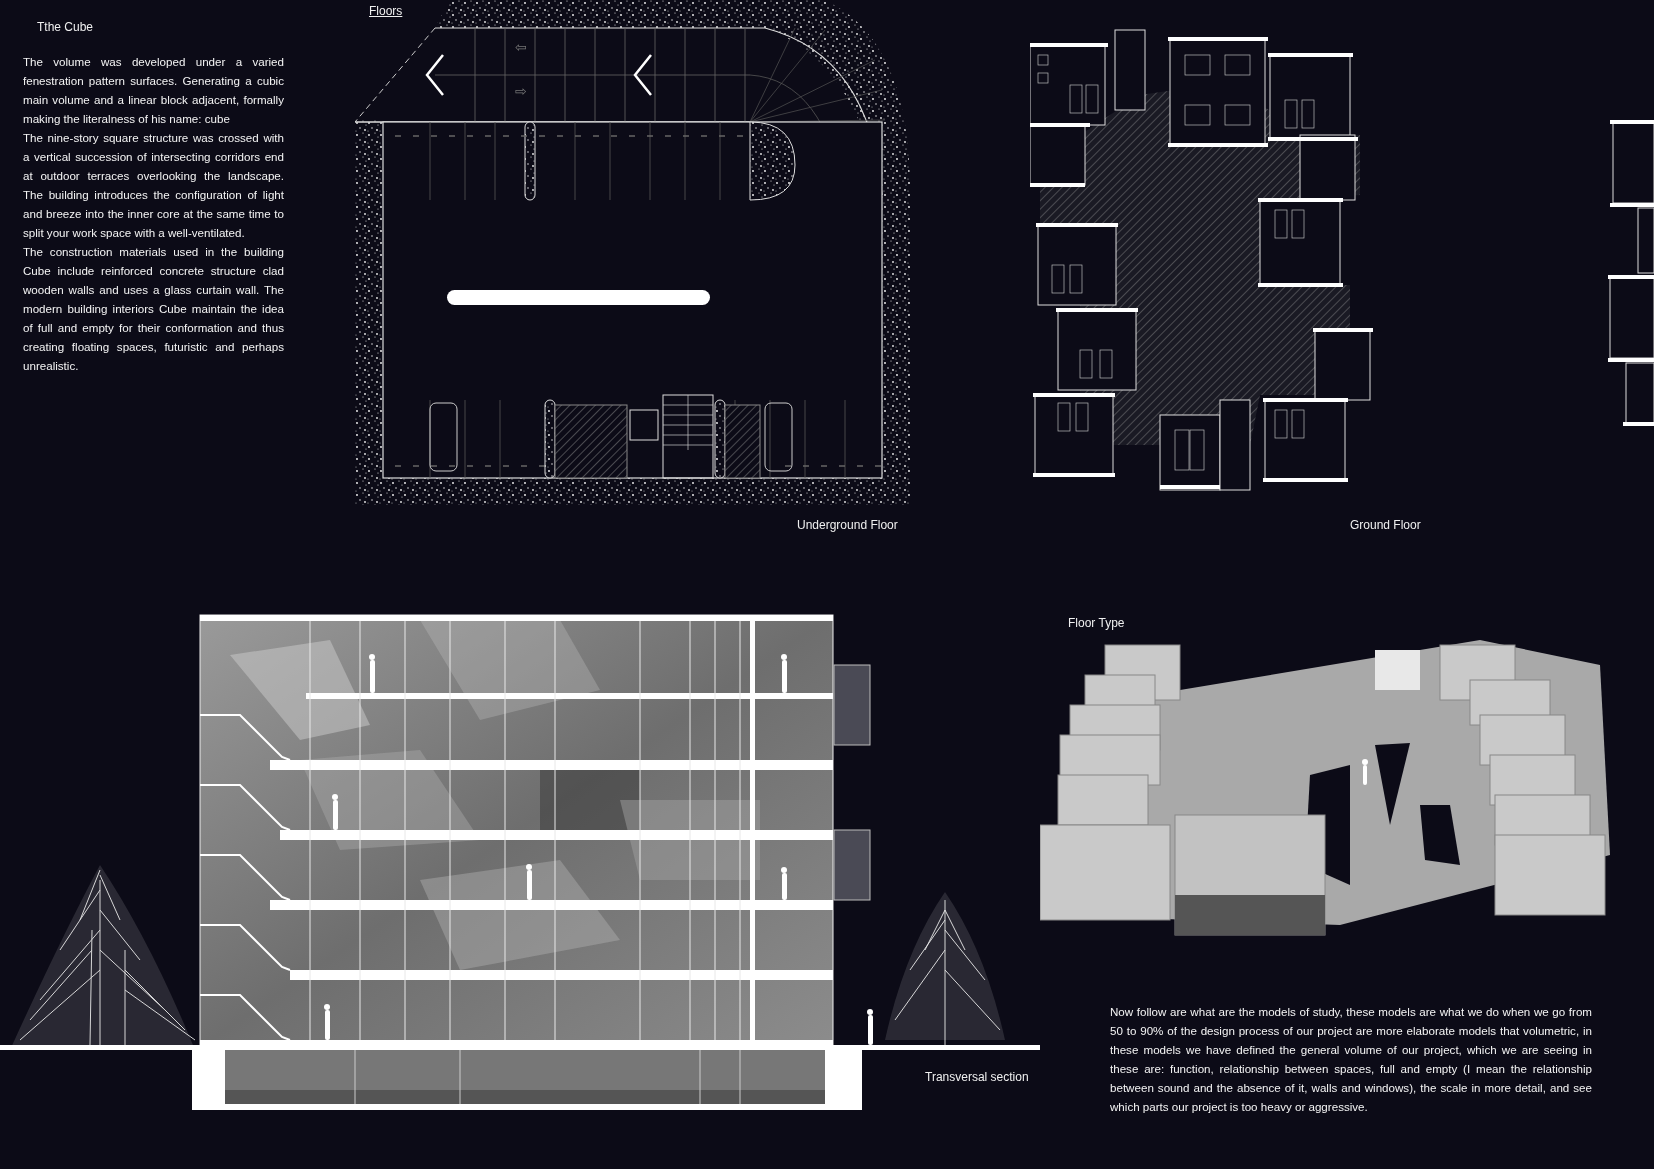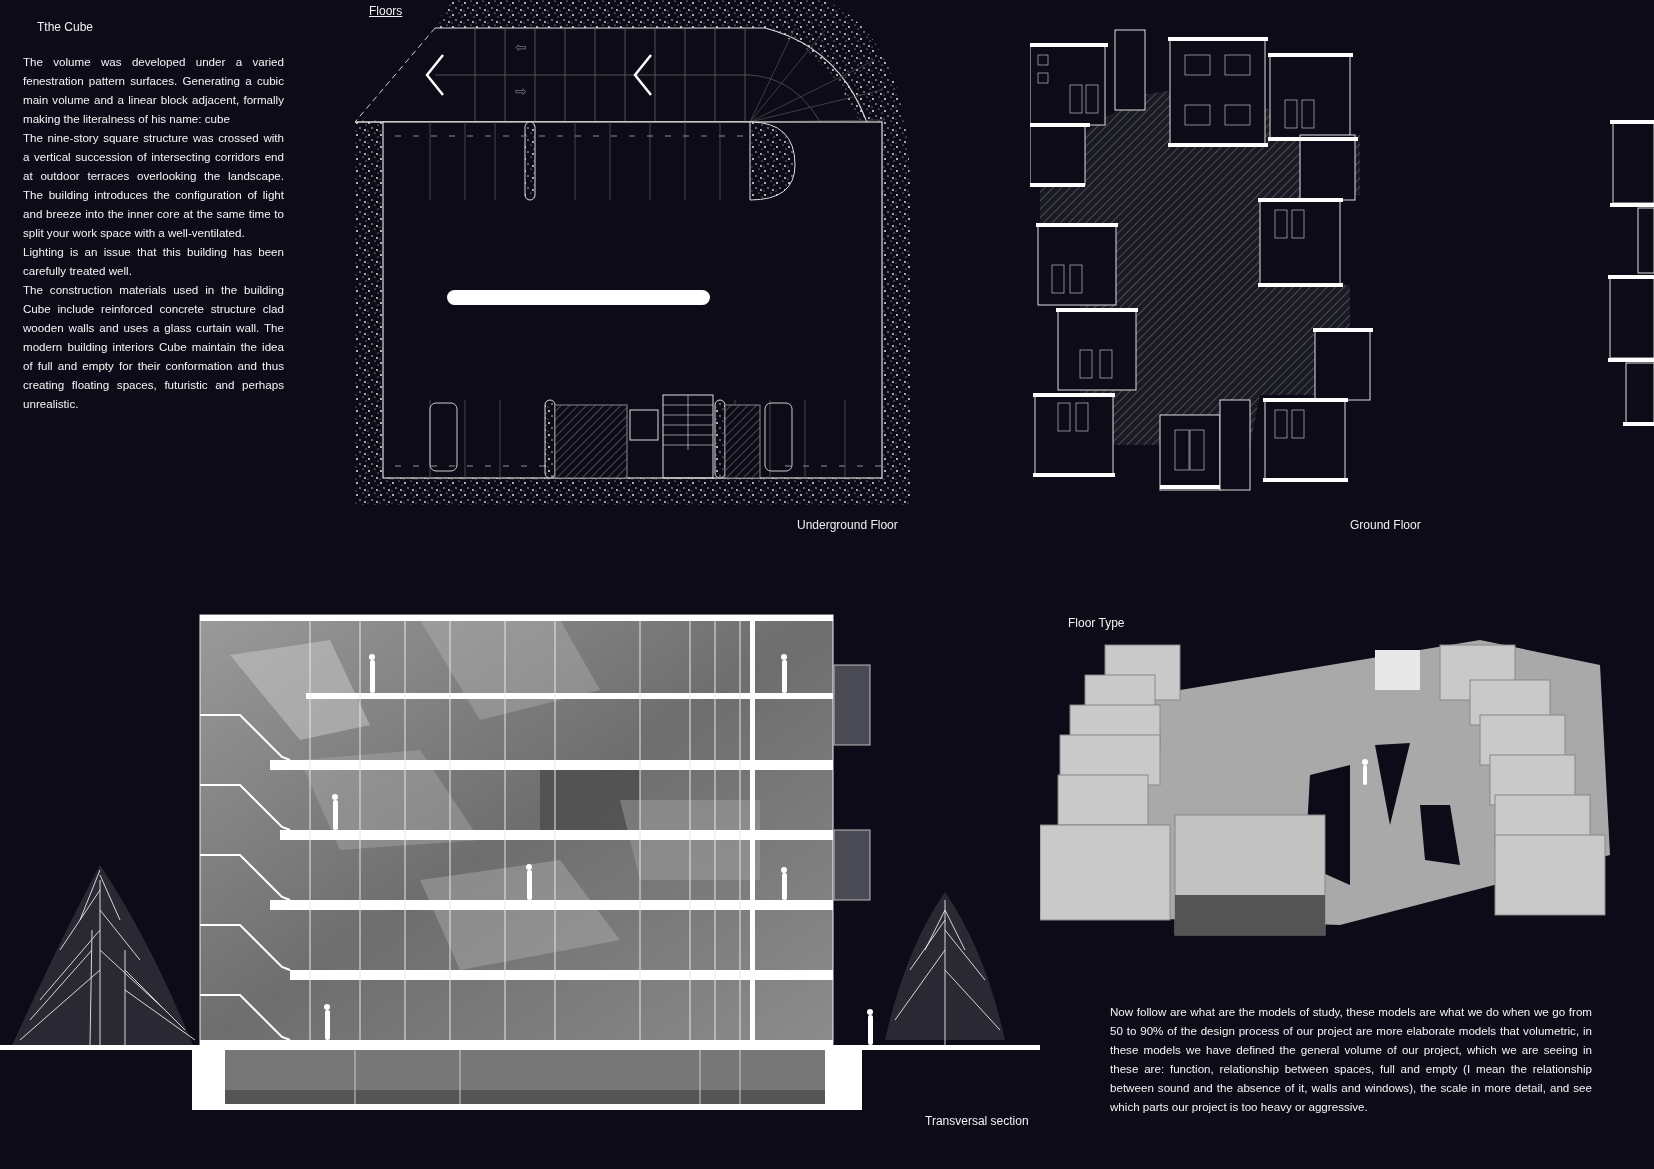--- a/index.html
+++ b/index.html
@@ -10,21 +10,20 @@
   .body-text p{margin:0;}
   svg{display:block;}
 </style>
 </head>
 <body>
 
 <div class="abs label" style="left:37px;top:20px;">Tthe Cube</div>
 <div class="abs body-text" style="left:23px;top:52px;width:261px;">
   <p>The volume was developed under a varied fenestration pattern surfaces. Generating a cubic main volume and a linear block adjacent, formally making the literalness of his name: cube</p>
   <p>The nine-story square structure was crossed with a vertical succession of intersecting corridors end at outdoor terraces overlooking the landscape. The building introduces the configuration of light and breeze into the inner core at the same time to split your work space with a well-ventilated.</p>
-  <p>Lighting is an issue that this building has been carefully treated well.</p>
   <p>The construction materials used in the building Cube include reinforced concrete structure clad wooden walls and uses a glass curtain wall. The modern building interiors Cube maintain the idea of full and empty for their conformation and thus creating floating spaces, futuristic and perhaps unrealistic.</p>
 </div>
 
 <div class="abs label" style="left:369px;top:4px;text-decoration:underline;">Floors</div>
 <div class="abs" style="left:355px;top:0;width:555px;height:505px;">
   <svg width="555" height="505" viewBox="0 0 555 505">
     <defs>
       <pattern id="gravel" width="12" height="12" patternUnits="userSpaceOnUse">
         <rect width="12" height="12" fill="#0c0b17"></rect>
         <circle cx="2" cy="3" r="0.9" fill="#fff"></circle>
@@ -314,21 +313,21 @@
     <rect x="225" y="440" width="600" height="54" fill="#777"></rect>
     <rect x="225" y="480" width="600" height="14" fill="#555"></rect>
     <g stroke="#ccc" stroke-width="1">
       <line x1="355" y1="440" x2="355" y2="494"></line>
         <line x1="460" y1="440" x2="460" y2="494"></line>
       <line x1="700" y1="440" x2="700" y2="494"></line>
         <line x1="740" y1="440" x2="740" y2="494"></line>
     </g>
   </svg>
 </div>
-<div class="abs label" style="left:925px;top:1070px;margin-top:44px;">Transversal section</div>
+<div class="abs label" style="left:925px;top:1070px;">Transversal section</div>
 
 <div class="abs label" style="left:1068px;top:616px;">Floor Type</div>
 <div class="abs" style="left:1040px;top:625px;width:570px;height:320px;">
   <svg width="570" height="320" viewBox="0 0 570 320">
 
     <polygon points="110,70 440,15 560,40 570,230 300,300 10,290 20,190" fill="#a9a9a9"></polygon>
 
     <polygon points="270,150 310,140 310,260 265,240" fill="#0c0b17"></polygon>
     <polygon points="335,120 370,118 350,200" fill="#0c0b17"></polygon>
     <polygon points="380,180 410,180 420,240 385,235" fill="#0c0b17"></polygon>

